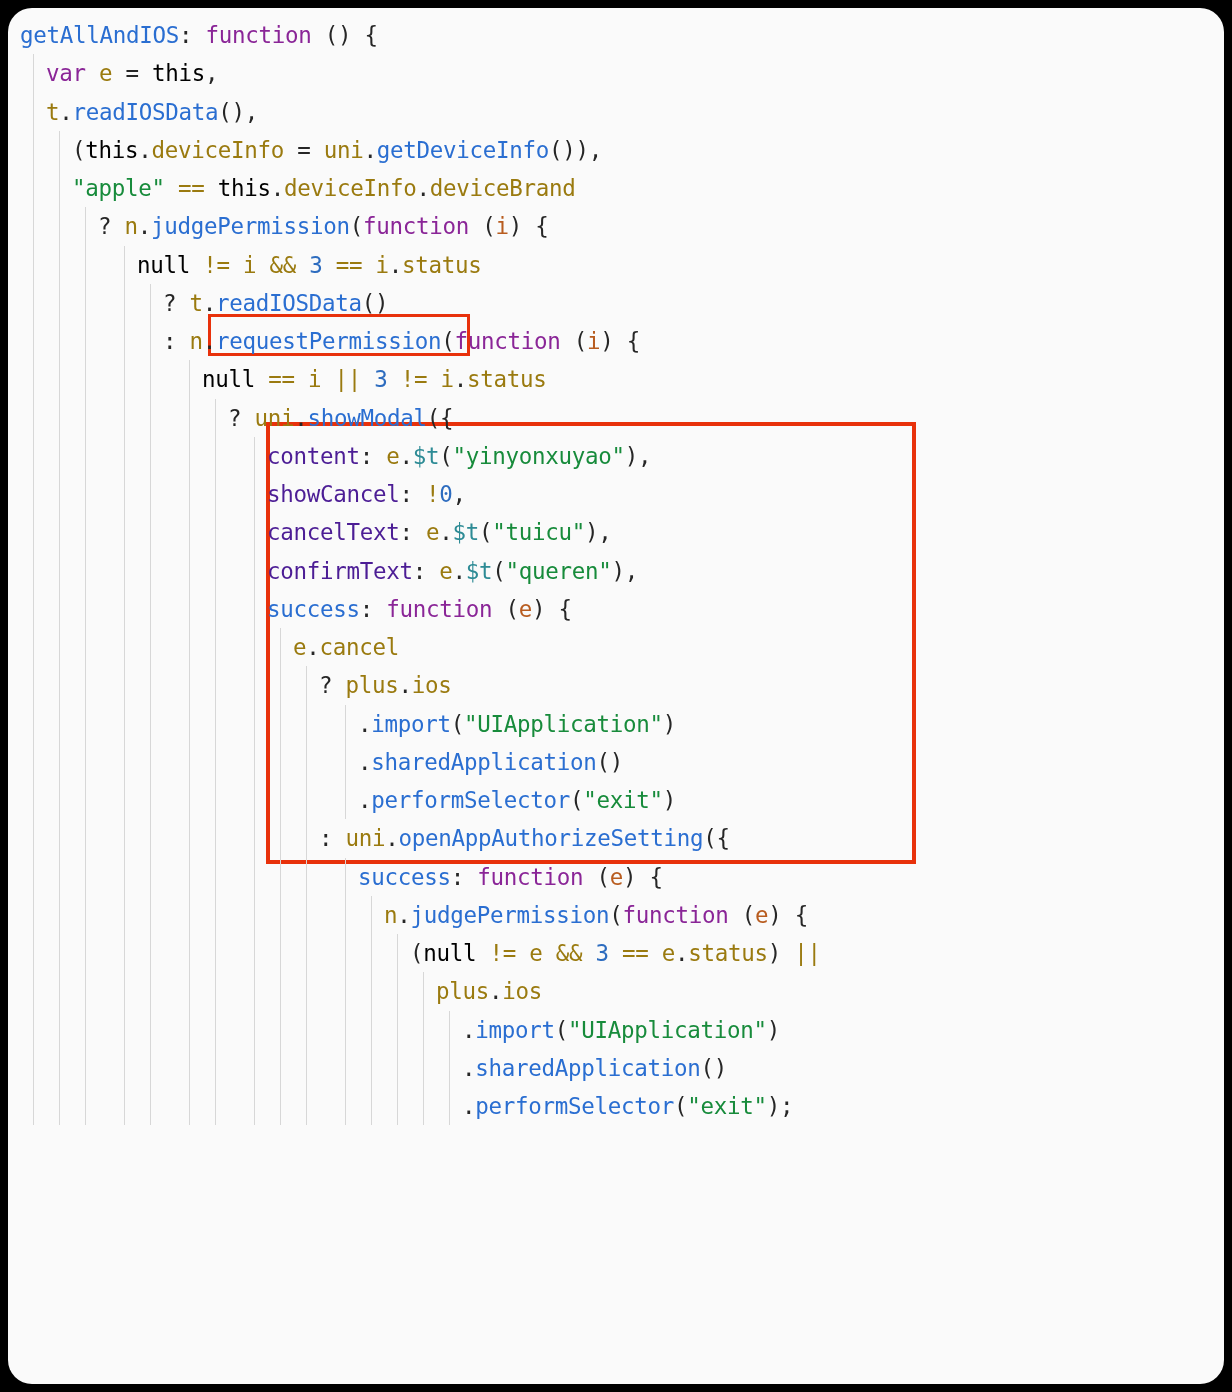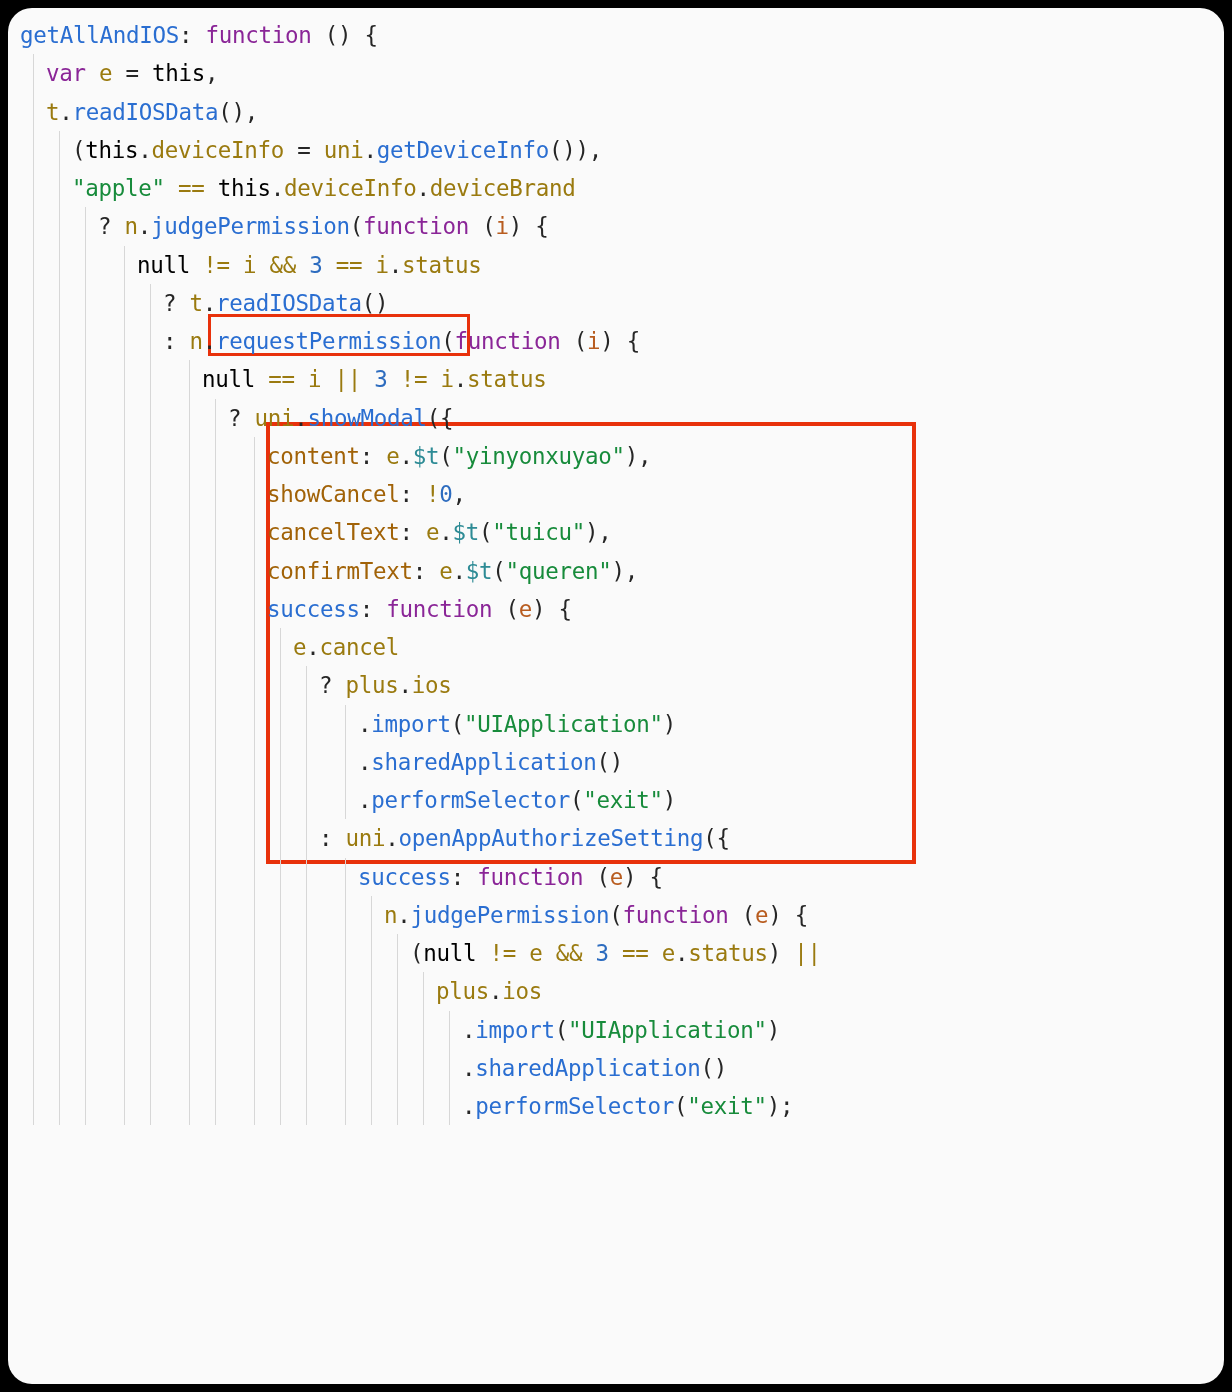--- a/index.html
+++ b/index.html
@@ -22,21 +22,21 @@
     white-space: pre;
     line-height: 1.7;
     position: relative;
   }
   
   .k-blue { color: #2a6ed1; }        
   .k-purple { color: #8a2597; }      
   .k-navy { color: #000000; }        
   .k-brown { color: #9a7a0f; }       
   .k-green { color: #178b3b; }       
-  .k-red { color: #a16207; }         
+  .k-red { color: #4c1d95; }         
   .k-teal { color: #2d8b95; }        
   .k-default { color: #262626; }     
   .k-num { color: #2d6cbf; }         
   .k-param { color: #b85c1f; }       
 
   .guide {
     display: inline-block;
     border-left: 1px solid #d7d7d7;
     width: 13px;
     height: 1.7em;

